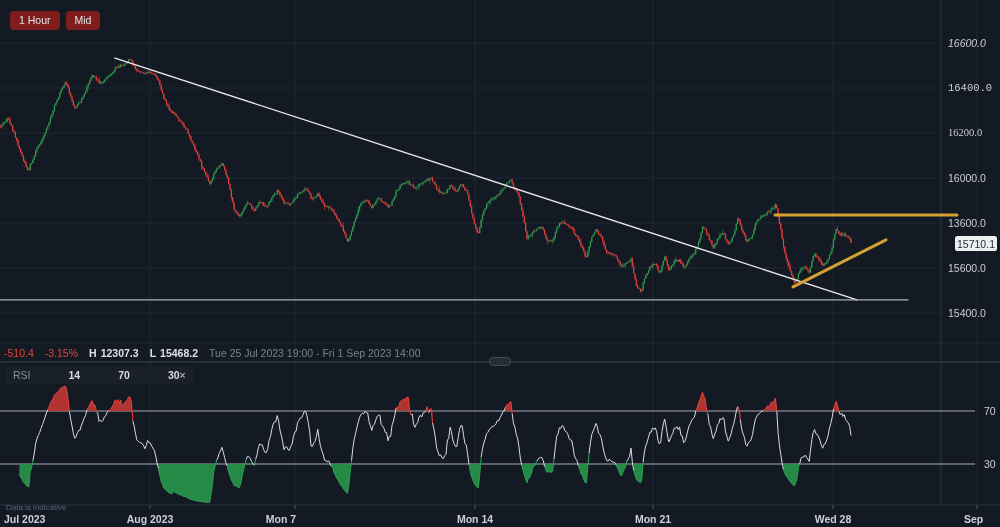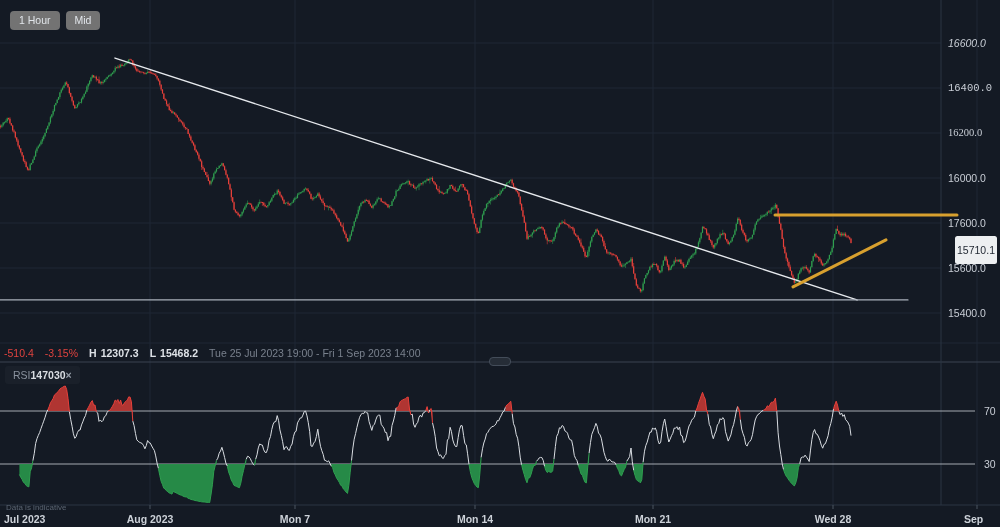--- a/index.html
+++ b/index.html
@@ -1,36 +1,36 @@
 <!DOCTYPE html>
 <html><head>
 <meta charset="utf-8">
 <style>
   html,body{margin:0;padding:0;}
   body{width:1000px;height:527px;overflow:hidden;position:relative;background:#141a24;
        font-family:"Liberation Sans",sans-serif;-webkit-font-smoothing:antialiased;}
   #chart-svg{position:absolute;left:0;top:0;}
   .toolbar{position:absolute;top:11px;left:10px;display:flex;gap:6px;z-index:6;}
-  .tf-btn{background:#737373;color:#e1e5ea;font-size:10.5px;padding:3px 9px;border-radius:4px;
+  .tf-btn{background:#7f1d1d;color:#e1e5ea;font-size:10.5px;padding:3px 9px;border-radius:4px;
           line-height:1.2;cursor:pointer;user-select:none;}
   .stats{position:absolute;left:4px;top:347px;display:flex;gap:11px;font-size:10.5px;
          align-items:baseline;white-space:nowrap;z-index:5;}
   .stat-red{color:#e0433f;}
   .pair{display:flex;gap:4px;}
   .stat-white{color:#dde1e6;font-weight:700;}
   .stat-date{color:#79818d;}
   .rsi-header{position:absolute;left:5px;top:366px;display:flex;font-size:10.5px;
               background:rgba(27,33,43,.9);padding:3px 8px;border-radius:3px;align-items:center;z-index:5;}
   .rsi-name{color:#8a929e;}
-  .rsi-val{color:#d9dde2;font-weight:700;}
+  .rsi-val{color:#d9dde2;font-weight:700;margin-left:38px;}
   .rsi-close{color:#99a1ac;cursor:pointer;font-weight:700;}
   .price-tick{position:absolute;left:948px;font-size:10.5px;color:#c9ced6;z-index:4;}
   .time-tick{position:absolute;top:513px;font-size:10.5px;color:#ccd1d8;font-weight:700;z-index:4;}
   .rsi-level-label{position:absolute;left:984px;font-size:10.5px;color:#c9ced6;z-index:4;}
-  .badge{position:absolute;left:955px;top:236px;width:42px;height:28px;background:#edeff1;color:#1e2530;
+  .badge{position:absolute;left:955px;top:236px;width:42px;height:15px;background:#edeff1;color:#1e2530;
          font-size:10.5px;border-radius:2.5px;display:flex;align-items:center;justify-content:center;z-index:5;}
   .disclaimer{position:absolute;left:6px;top:503px;font-size:8px;color:#5b6572;z-index:4;}
   .handle{position:absolute;left:489px;top:357px;width:22px;height:9px;background:#262d37;
           border:1px solid #434c59;border-radius:4px;box-sizing:border-box;z-index:6;cursor:row-resize;}
   .overlay{position:absolute;inset:0;pointer-events:none;}
 </style>
 </head>
 <body>
 
 <div>
@@ -107,28 +107,28 @@
 
 <div class="badge">15710.1</div>
 
 <div class="disclaimer">Data is indicative</div>
 
 <div class="overlay" id="price-axis-labels">
     <div class="price-tick" style="top: 37px; font-style: italic;">16600.0</div>
     <div class="price-tick" style="top: 82px; font-family: Liberation Mono, monospace;">16400.0</div>
     <div class="price-tick" style="top: 127px; font-family: Liberation Serif, serif;">16200.0</div>
     <div class="price-tick" style="top: 172px;">16000.0</div>
-    <div class="price-tick" style="top: 217px;">17600.0</div>
+    <div class="price-tick" style="top: 217px;">13600.0</div>
     <div class="price-tick" style="top: 262px;">15600.0</div>
     <div class="price-tick" style="top: 307px;">15400.0</div>
   </div>
 <div class="overlay" id="time-axis-labels">
     <div class="time-tick" style="left: 4px;">Jul 2023</div>
     <div class="time-tick" style="left: 150px; transform: translateX(-50%);">Aug 2023</div>
-    <div class="time-tick" style="left: 295px; transform: translateX(-50%);">Mon 7</div>
+    <div class="time-tick" style="left: 281px; transform: translateX(-50%);">Mon 7</div>
     <div class="time-tick" style="left: 475px; transform: translateX(-50%);">Mon 14</div>
     <div class="time-tick" style="left: 653px; transform: translateX(-50%);">Mon 21</div>
     <div class="time-tick" style="left: 833px; transform: translateX(-50%);">Wed 28</div>
     <div class="time-tick" style="left: 976px; transform: translateX(-50%);">Sep 2023</div>
   </div>
 <div class="overlay" id="rsi-level-labels">
     <div class="rsi-level-label" style="top: 405px;">70</div>
     <div class="rsi-level-label" style="top: 458px;">30</div>
   </div>
 

